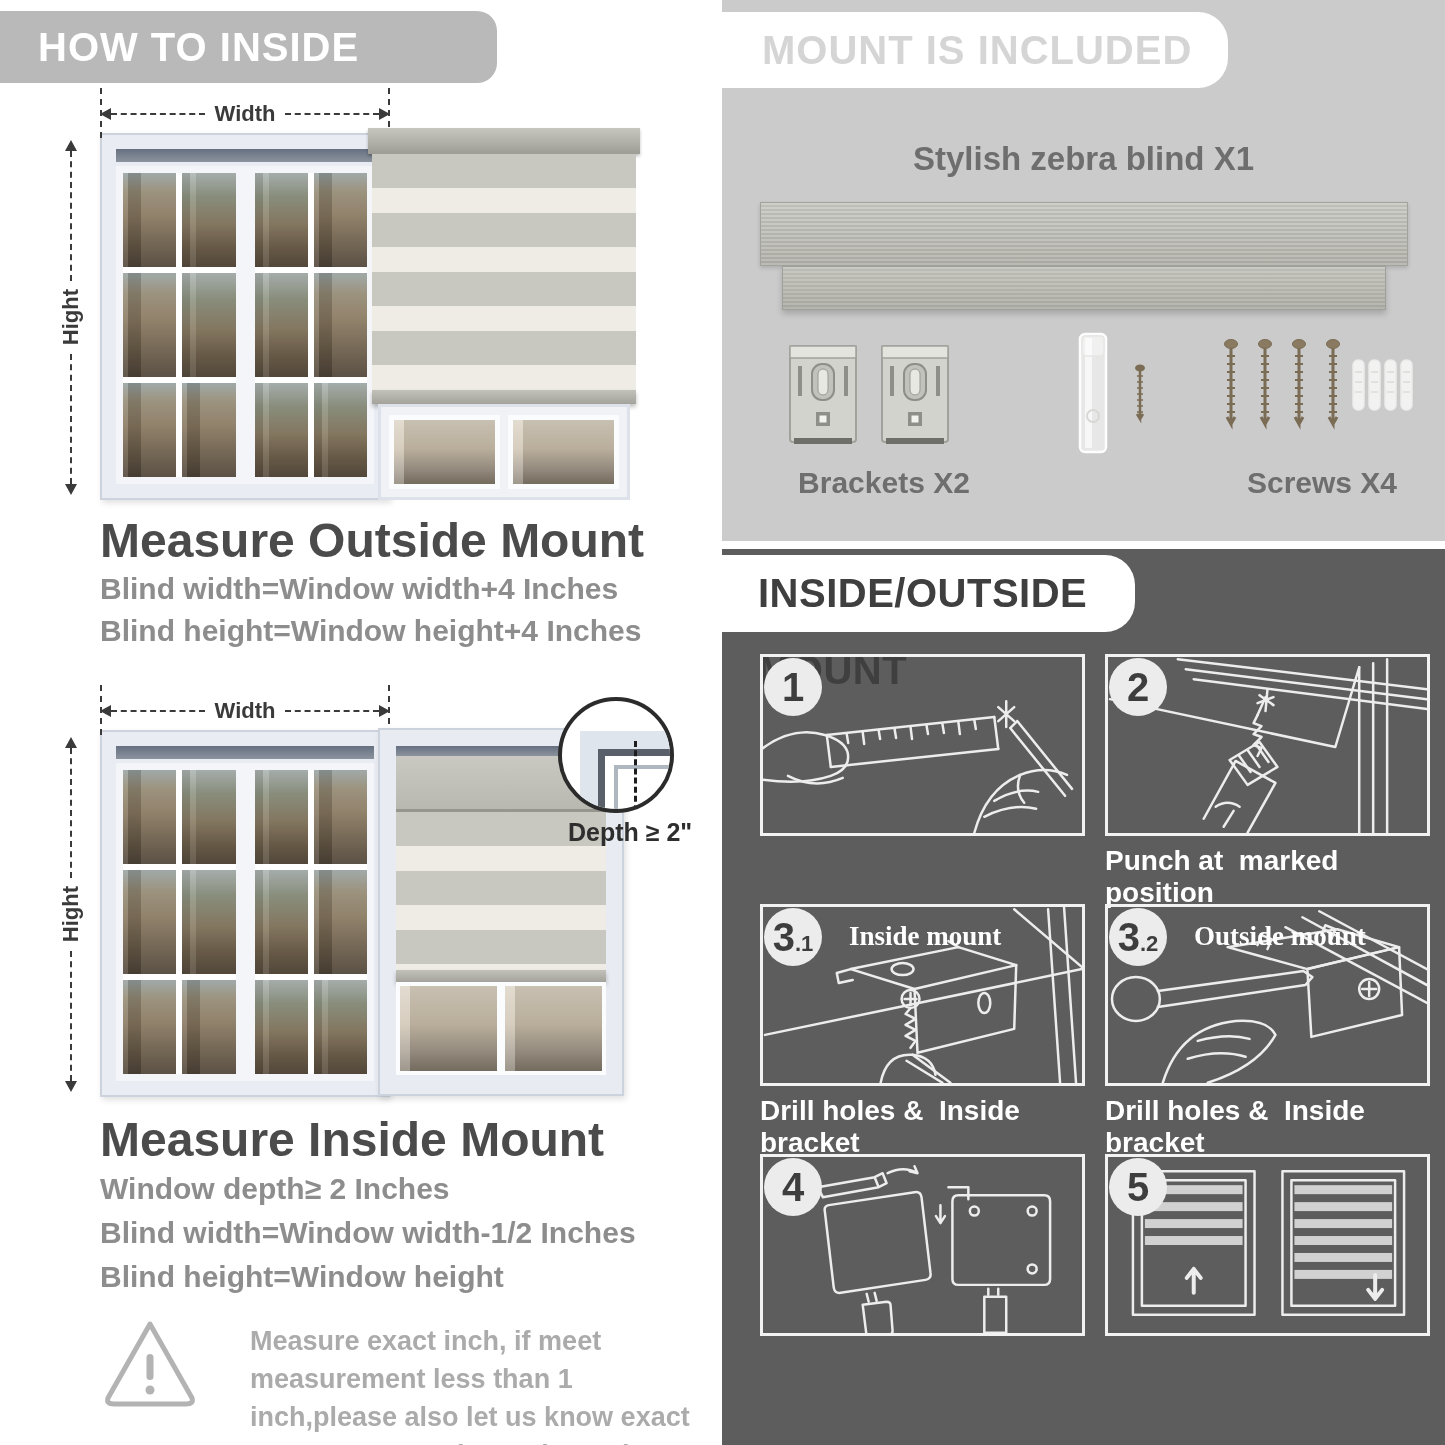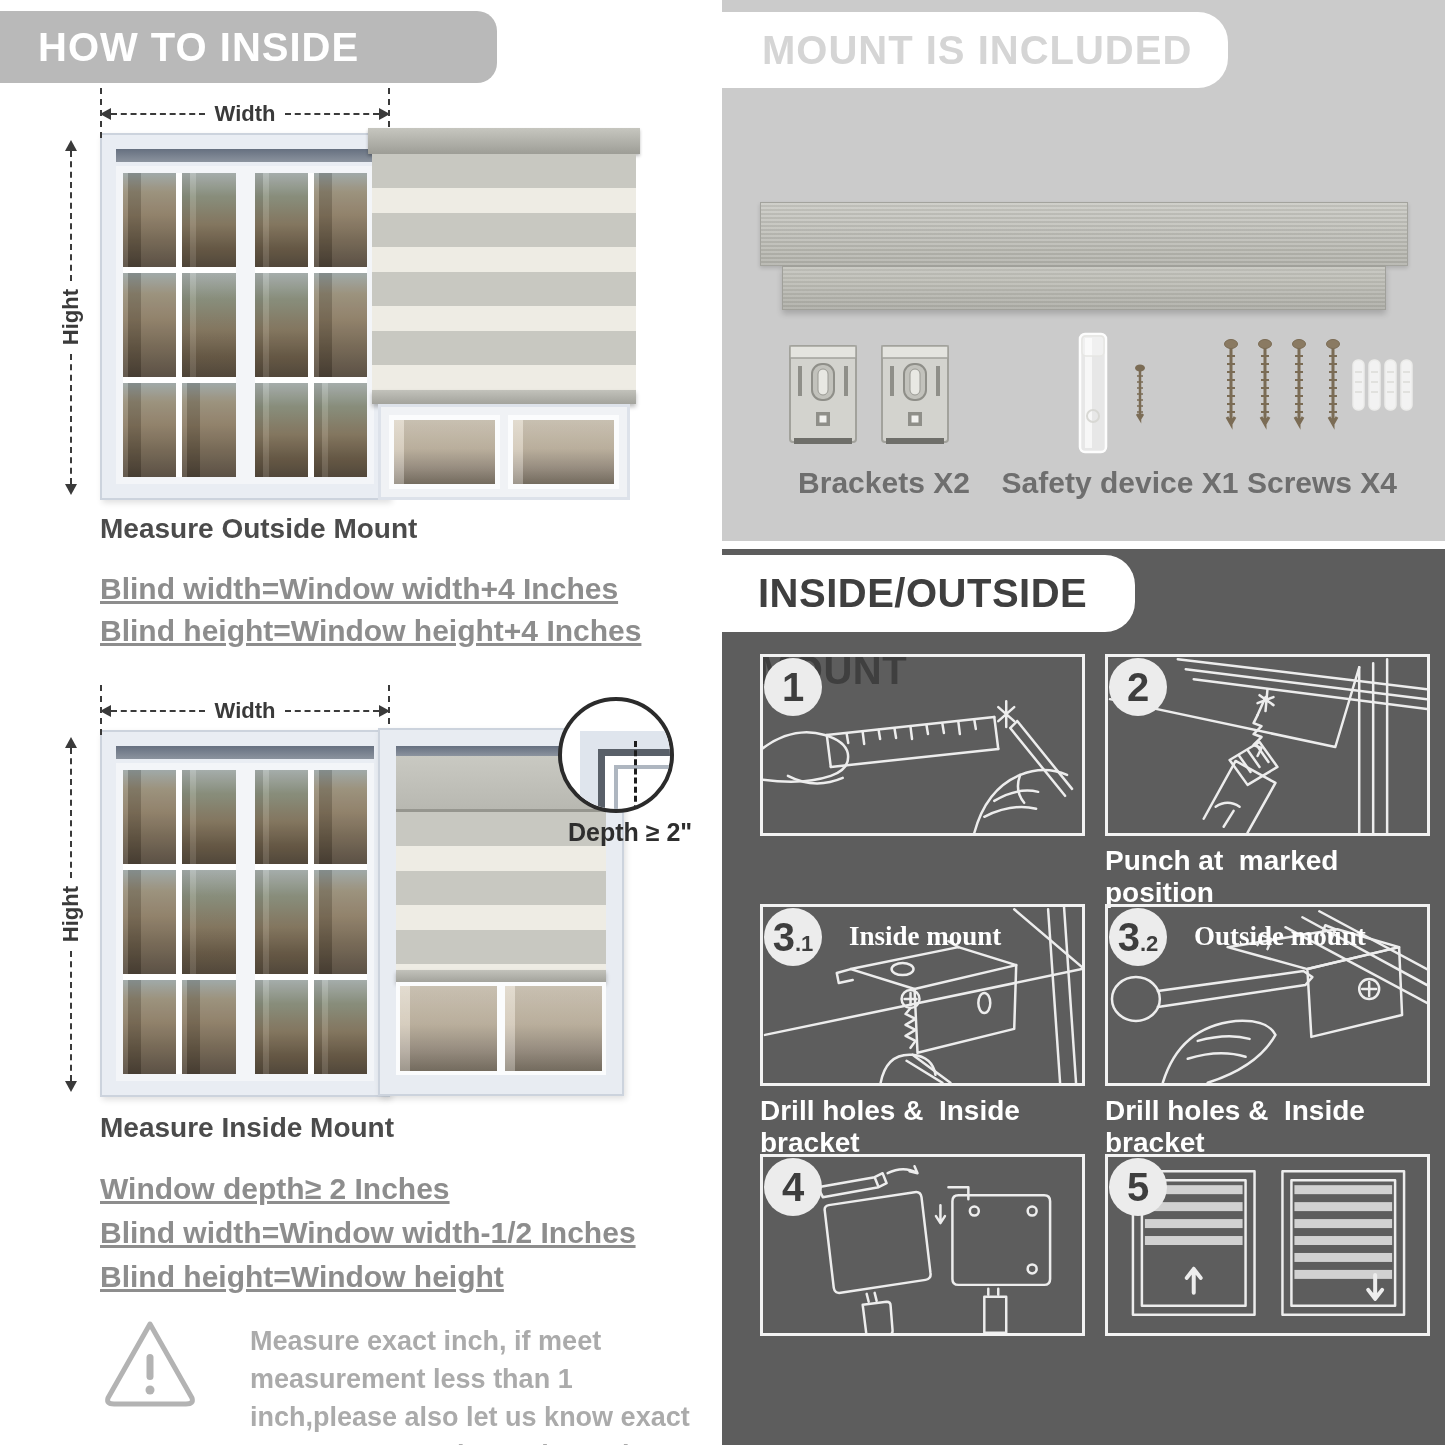--- a/index.html
+++ b/index.html
@@ -11,22 +11,22 @@
   *{margin:0;padding:0;box-sizing:border-box;}
   html,body{width:1445px;height:1445px;background:#fff;}
   body{font-family:"Liberation Sans", sans-serif;position:relative;overflow:hidden;}
   .abs{position:absolute;}
 
   
   .header-bar{position:absolute;top:11px;left:0;width:497px;height:72px;
     background:var(--header-bar,#b9b9b9);border-radius:0 20px 20px 0;
     color:#fff;font-size:40px;font-weight:bold;line-height:72px;padding-left:38px;letter-spacing:1px;}
 
-  .measure-title{position:absolute;color:var(--heading-text,#4b4b4b);font-size:28px;font-weight:bold;}
-  .measure-line{position:absolute;color:var(--sub-text,#8d8d8d);font-size:30px;font-weight:bold;text-decoration:underline;}
+  .measure-title{position:absolute;color:var(--heading-text,#4b4b4b);font-size:48px;font-weight:bold;}
+  .measure-line{position:absolute;color:var(--sub-text,#8d8d8d);font-size:30px;font-weight:bold;}
 
   
   .win{position:absolute;background:#e9edf3;border:2px solid #ccd3dd;box-shadow:2px 3px 6px rgba(0,0,0,.12);padding:14px;}
   .win-recess{height:13px;background:linear-gradient(180deg,#667080,#8b939e);margin-bottom:4px;}
   .sash-row{display:flex;gap:5px;height:calc(100% - 17px);background:#f3f5f8;}
   .sash{flex:1;border:7px solid #f3f5f8;display:grid;grid-template-columns:1fr 1fr;grid-template-rows:1fr 1.1fr 1fr;gap:6px;background:#fff;}
   .glassA{background:
     linear-gradient(90deg, rgba(255,255,255,.10) 0 5px, rgba(0,0,0,.14) 5px 18px, rgba(255,255,255,.06) 18px 26px),
     linear-gradient(180deg,#9aa4a3 0%,#968c76 20%,#8a7a62 45%,#6e604c 72%,#51463a 100%);}
   .glassB{background:
@@ -222,20 +222,21 @@
 
 <svg class="abs" style="left:100px;top:1316px" width="100" height="92" viewBox="0 0 100 92">
   <path d="M50 8 L92 82 Q94 88 86 88 L14 88 Q6 88 8 82 Z" fill="none" stroke="#b3b3b3" stroke-width="5" stroke-linejoin="round"></path>
   <rect x="46.5" y="38" width="7" height="26" rx="3.5" fill="#b3b3b3"></rect>
   <circle cx="50" cy="74" r="4.5" fill="#b3b3b3"></circle>
 </svg>
 <div class="note-text" style="left:250px;top:1322px;width:450px">Measure exact inch, if meet measurement less than 1 inch,please also let us know exact measurement, please do not leave it</div>
 
 <div class="panel-top">
   <div class="pill-top">MOUNT IS INCLUDED</div>
+  <div class="product-label">Stylish zebra blind X1</div>
   <div class="rail-top"></div>
   <div class="rail-bottom"></div>
 
   <svg class="bracket-svg" style="left:62px;top:338px" width="170" height="118" viewBox="0 0 170 118">
     <g>
       <rect x="6" y="8" width="66" height="96" rx="3" fill="#d3d3ce" stroke="#a2a29c" stroke-width="2"></rect>
       <rect x="6" y="8" width="66" height="12" fill="#e4e4df" stroke="#a2a29c" stroke-width="1.5"></rect>
       <rect x="28" y="26" width="22" height="36" rx="10" fill="#c2c2bc" stroke="#8f8f89" stroke-width="2"></rect>
       <rect x="34" y="31" width="10" height="26" rx="5" fill="#e8e8e3" stroke="#9a9a94"></rect>
       <line x1="16" y1="28" x2="16" y2="58" stroke="#8f8f89" stroke-width="4"></line>
@@ -304,21 +305,20 @@
           <path d="M2 12 h7 M2 22 h7 M2 32 h7" stroke="#dcdcd8"></path>
         </g>
       <g transform="translate(184,30)">
           <rect x="0" y="0" width="11" height="50" rx="5"></rect>
           <path d="M2 12 h7 M2 22 h7 M2 32 h7" stroke="#dcdcd8"></path>
         </g>
     </g>
   </svg>
 
   <div class="item-label" style="left:62px;top:466px;width:200px">Brackets X2</div>
-  <div class="item-label" style="left:268px;top:466px;width:260px">Safety device X1</div>
   <div class="item-label" style="left:510px;top:466px;width:180px">Screws X4</div>
 </div>
 
 <div class="gap-strip"></div>
 
 <div class="panel-dark">
   <div class="pill-dark">INSIDE/OUTSIDE MOUNT</div>
 
   <div class="step-panel" style="left:38px;top:105px">
     <div class="step-badge">

